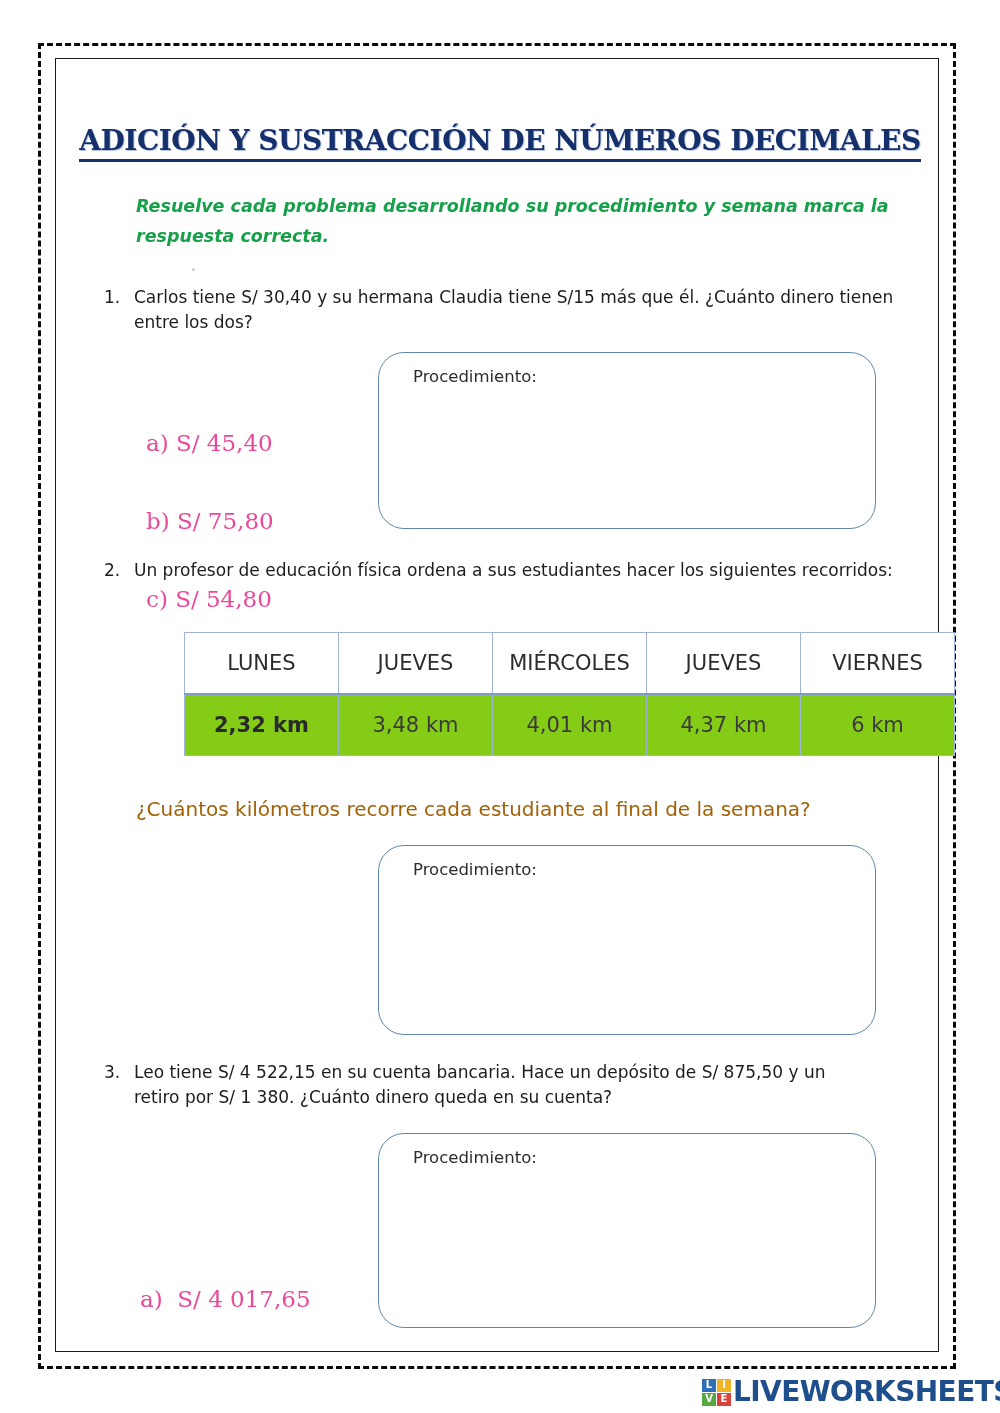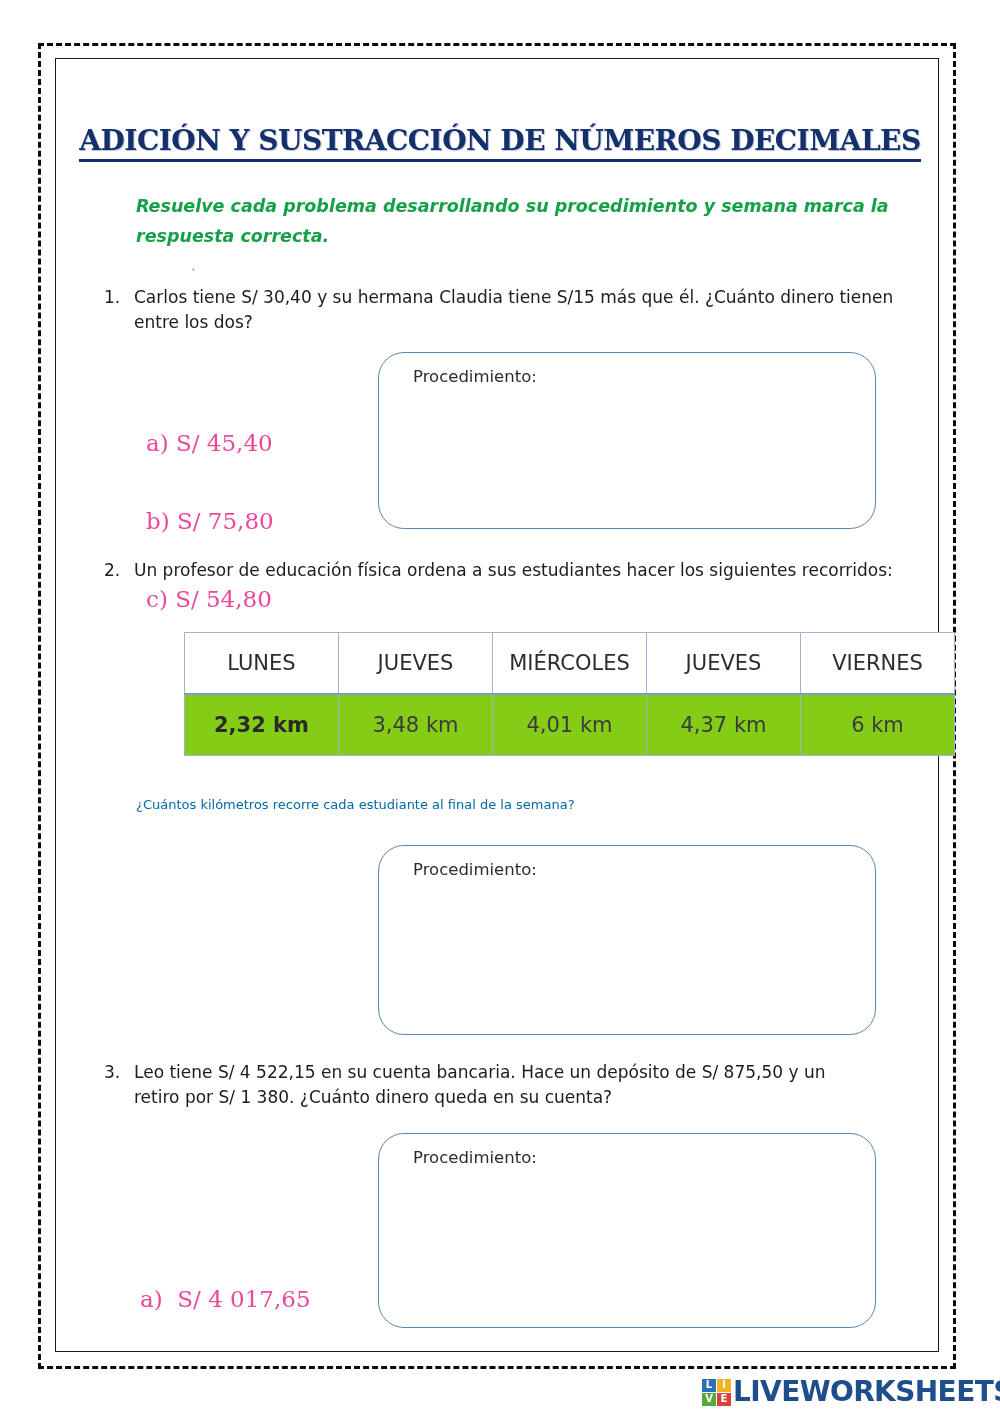--- a/index.html
+++ b/index.html
@@ -162,22 +162,22 @@
     font-weight: bold;
     color: #2a2a2a;
   }
 
   
   #question2-subprompt {
     position: absolute;
     left: 136px;
     top: 797px;
     font-family: "DejaVu Sans", sans-serif;
-    font-size: 13px;
-    color: #0369a1;
+    font-size: 20px;
+    color: #a16207;
   }
 
   
   #page-artifact-dot {
     position: absolute;
     left: 192px;
     top: 268px;
     width: 3px;
     height: 3px;
     background: #c9c9c9;

